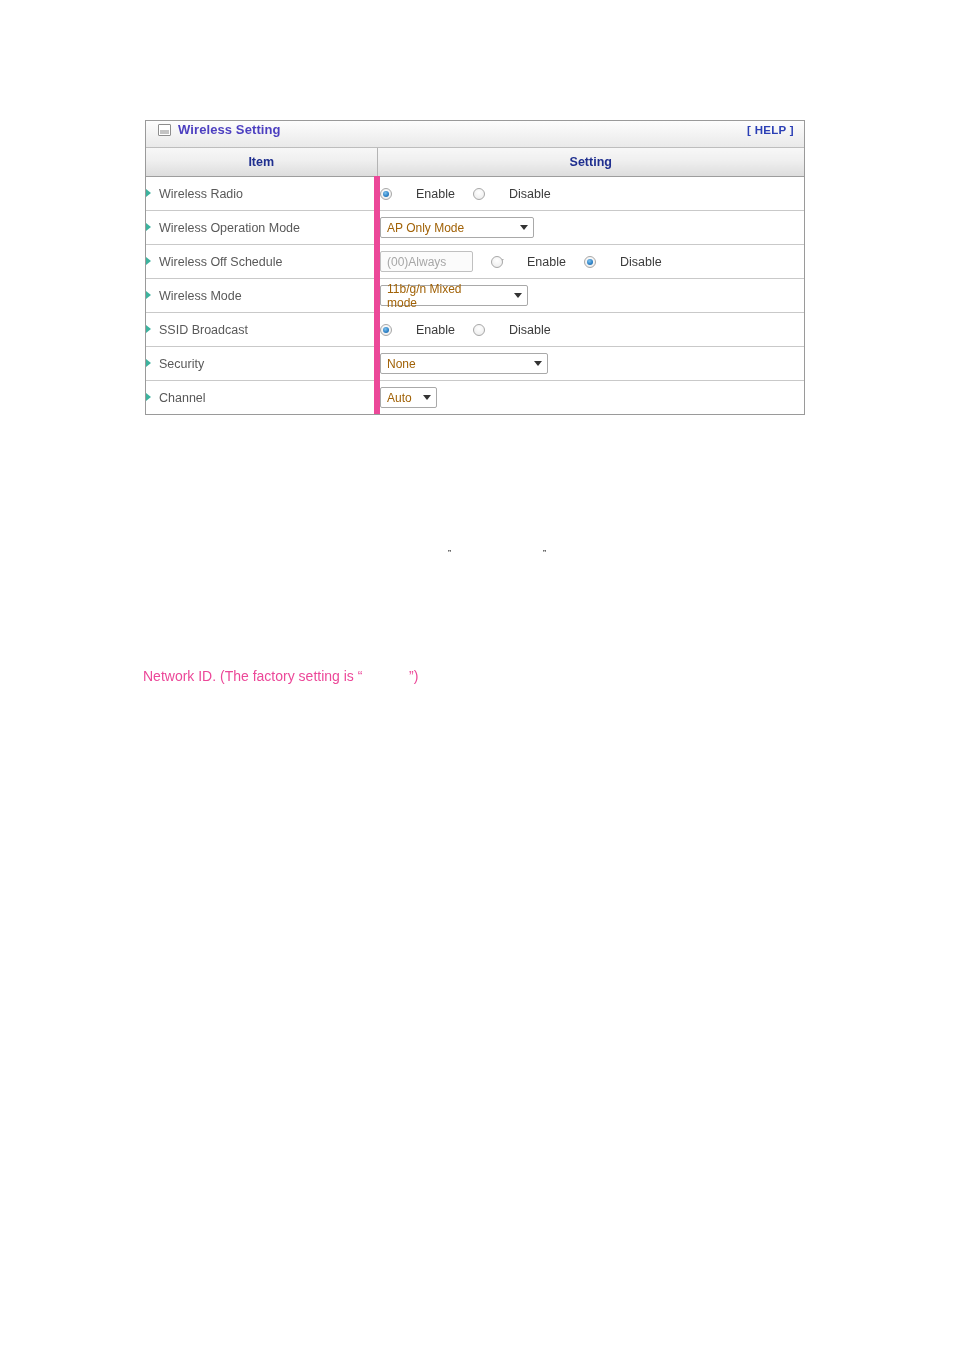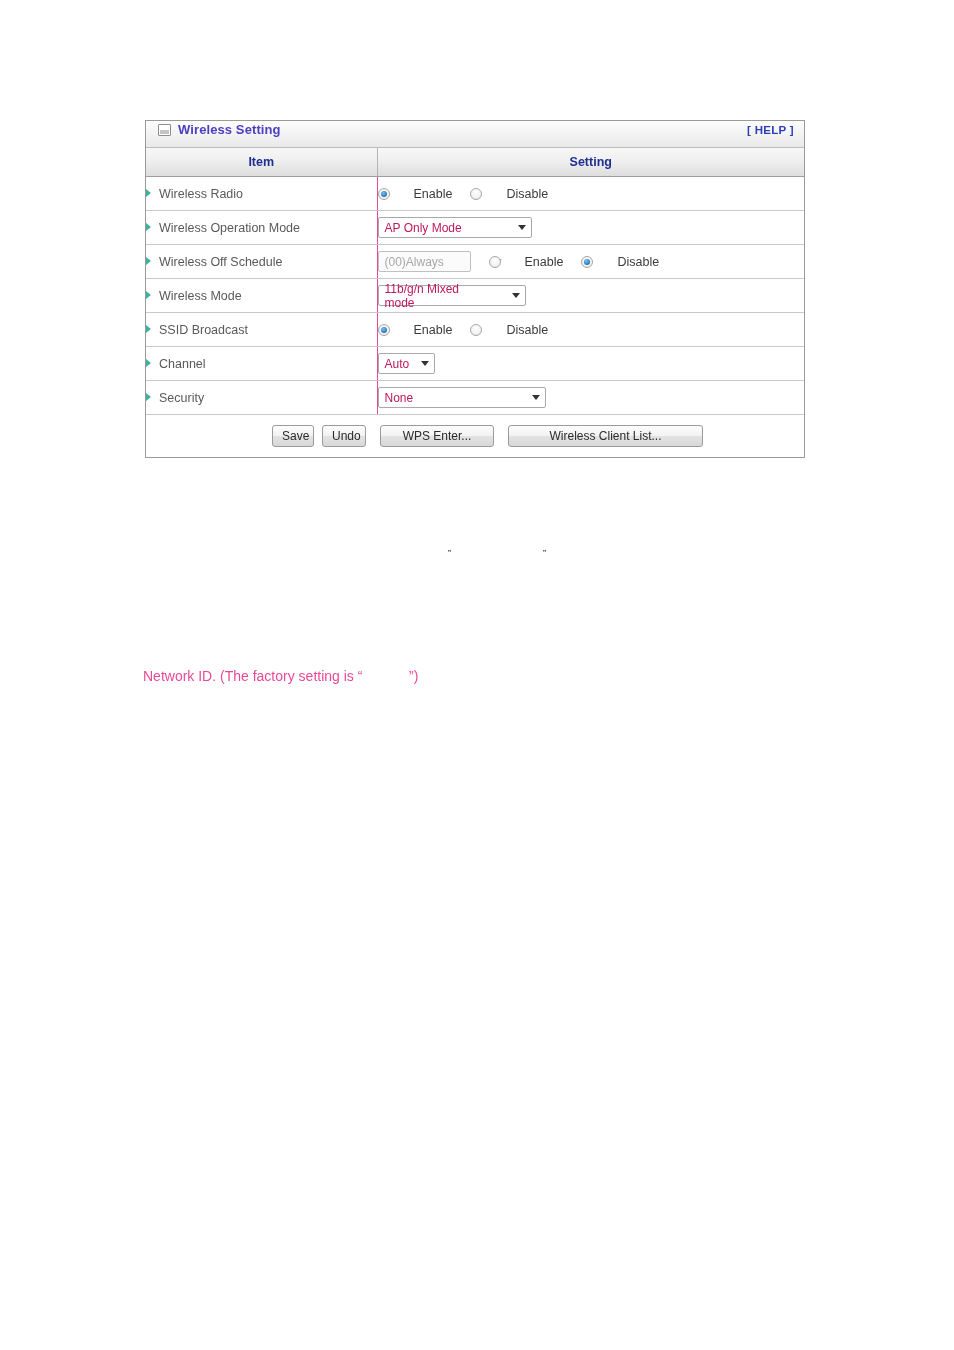--- a/index.html
+++ b/index.html
@@ -91,21 +91,21 @@
     font-weight: bold;
     border-bottom: 1px solid #9d9d9d;
     border-right: 1px solid #b4b4b4;
     text-align: center;
     padding: 0;
   }
   table.grid th:last-child { border-right: none; }
 
   table.grid td {
     border-bottom: 1px solid #c9c9c9;
-    border-right: 1px solid #ec4899;
+    border-right: 6px solid #ec4899;
     padding: 0;
     vertical-align: middle;
     background: #ffffff;
   }
   table.grid td:last-child { border-right: none; }
   table.grid tr:last-child td { border-bottom: none; }
 
   td.item-cell {
     height: 33px;
     padding-left: 13px;
@@ -170,21 +170,21 @@
     display: inline-flex;
     align-items: center;
     justify-content: space-between;
     height: 21px;
     border: 1px solid #a9a9a9;
     border-radius: 2px;
     background: #ffffff;
     box-sizing: border-box;
     padding: 0 5px 0 6px;
     font-size: 12px;
-    color: #be185d;
+    color: #a16207;
     cursor: pointer;
   }
   .sel .arw {
     width: 0;
     height: 0;
     border-left: 4px solid transparent;
     border-right: 4px solid transparent;
     border-top: 5px solid #333333;
     margin-left: 10px;
     flex: 0 0 auto;
@@ -383,56 +383,46 @@
             <span class="radio-group">
               <span class="radio"></span>
               <span class="radio-label">Disable</span>
             </span>
           </div>
         </td>
       </tr>
 
       <tr>
         <td class="item-cell">
+          <span class="bullet"></span><span>Security</span>
+        </td>
+        <td class="set-cell">
+          <div class="set-inner">
+            <span class="sel sel-security">
+              <span>None</span>
+              <span class="arw"></span>
+            </span>
+          </div>
+        </td>
+      </tr>
+
+      <tr>
+        <td class="item-cell">
           <span class="bullet"></span><span>Channel</span>
         </td>
         <td class="set-cell">
           <div class="set-inner">
             <span class="sel sel-channel">
               <span>Auto</span>
               <span class="arw"></span>
             </span>
           </div>
         </td>
       </tr>
 
-      <tr>
-        <td class="item-cell">
-          <span class="bullet"></span><span>Security</span>
-        </td>
-        <td class="set-cell">
-          <div class="set-inner">
-            <span class="sel sel-security">
-              <span>None</span>
-              <span class="arw"></span>
-            </span>
-          </div>
-        </td>
-      </tr>
-
-      <tr>
-        <td class="btn-cell" colspan="2">
-          <div class="btn-row">
-            <button class="btn btn-save">Save</button>
-            <button class="btn btn-undo">Undo</button>
-            <button class="btn btn-wps">WPS Enter...</button>
-            <button class="btn btn-wcl">Wireless Client List...</button>
-          </div>
-        </td>
-      </tr>
 
     </tbody>
   </table>
 </div>
 
 <div class="quote-line"><span style="margin-left:305px" class="q">”</span><span style="margin-left:92px" class="q">”</span></div>
 
 <div class="para-net">Network ID. (The factory setting is “            ”)</div>
 
 </body></html>

